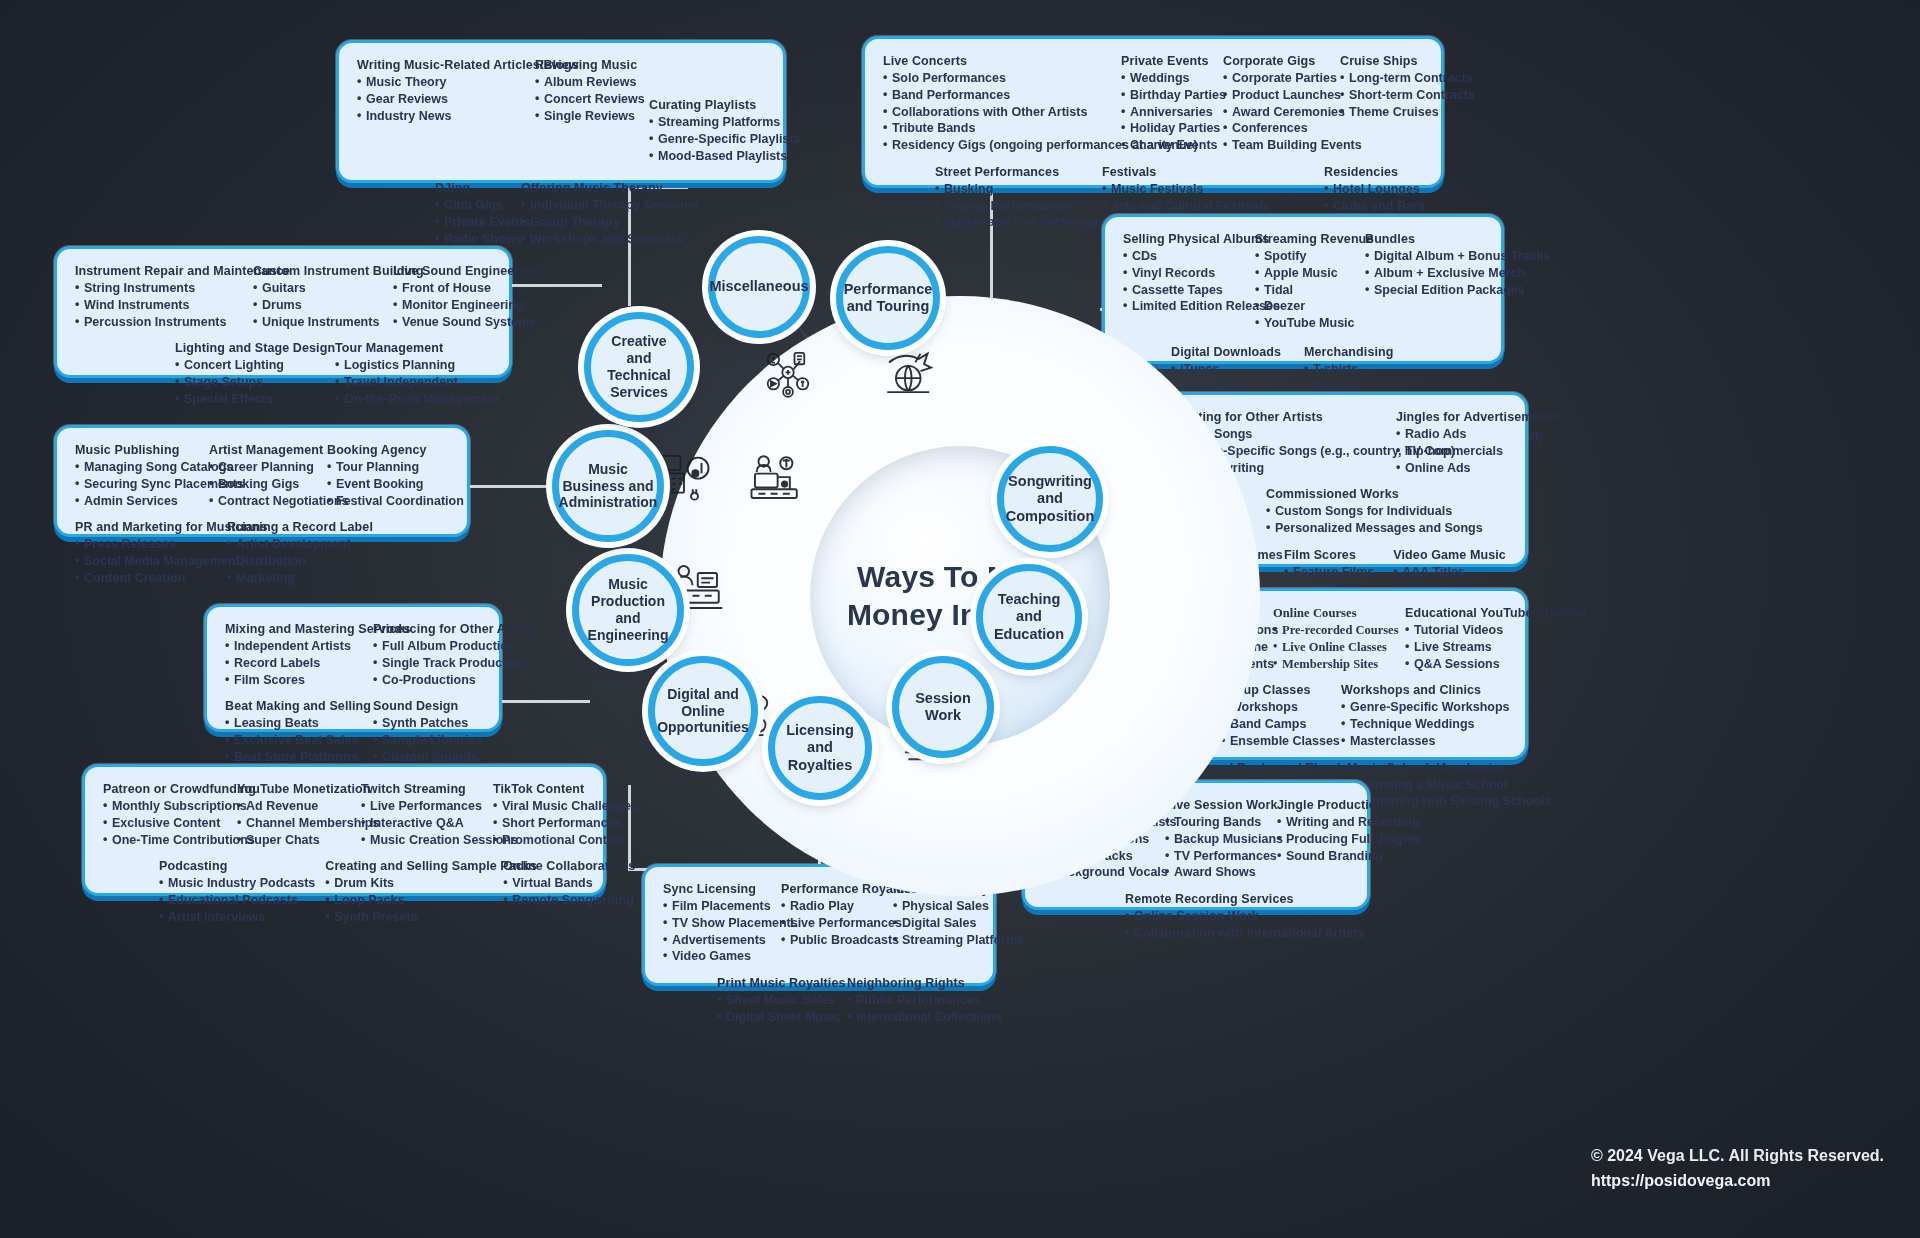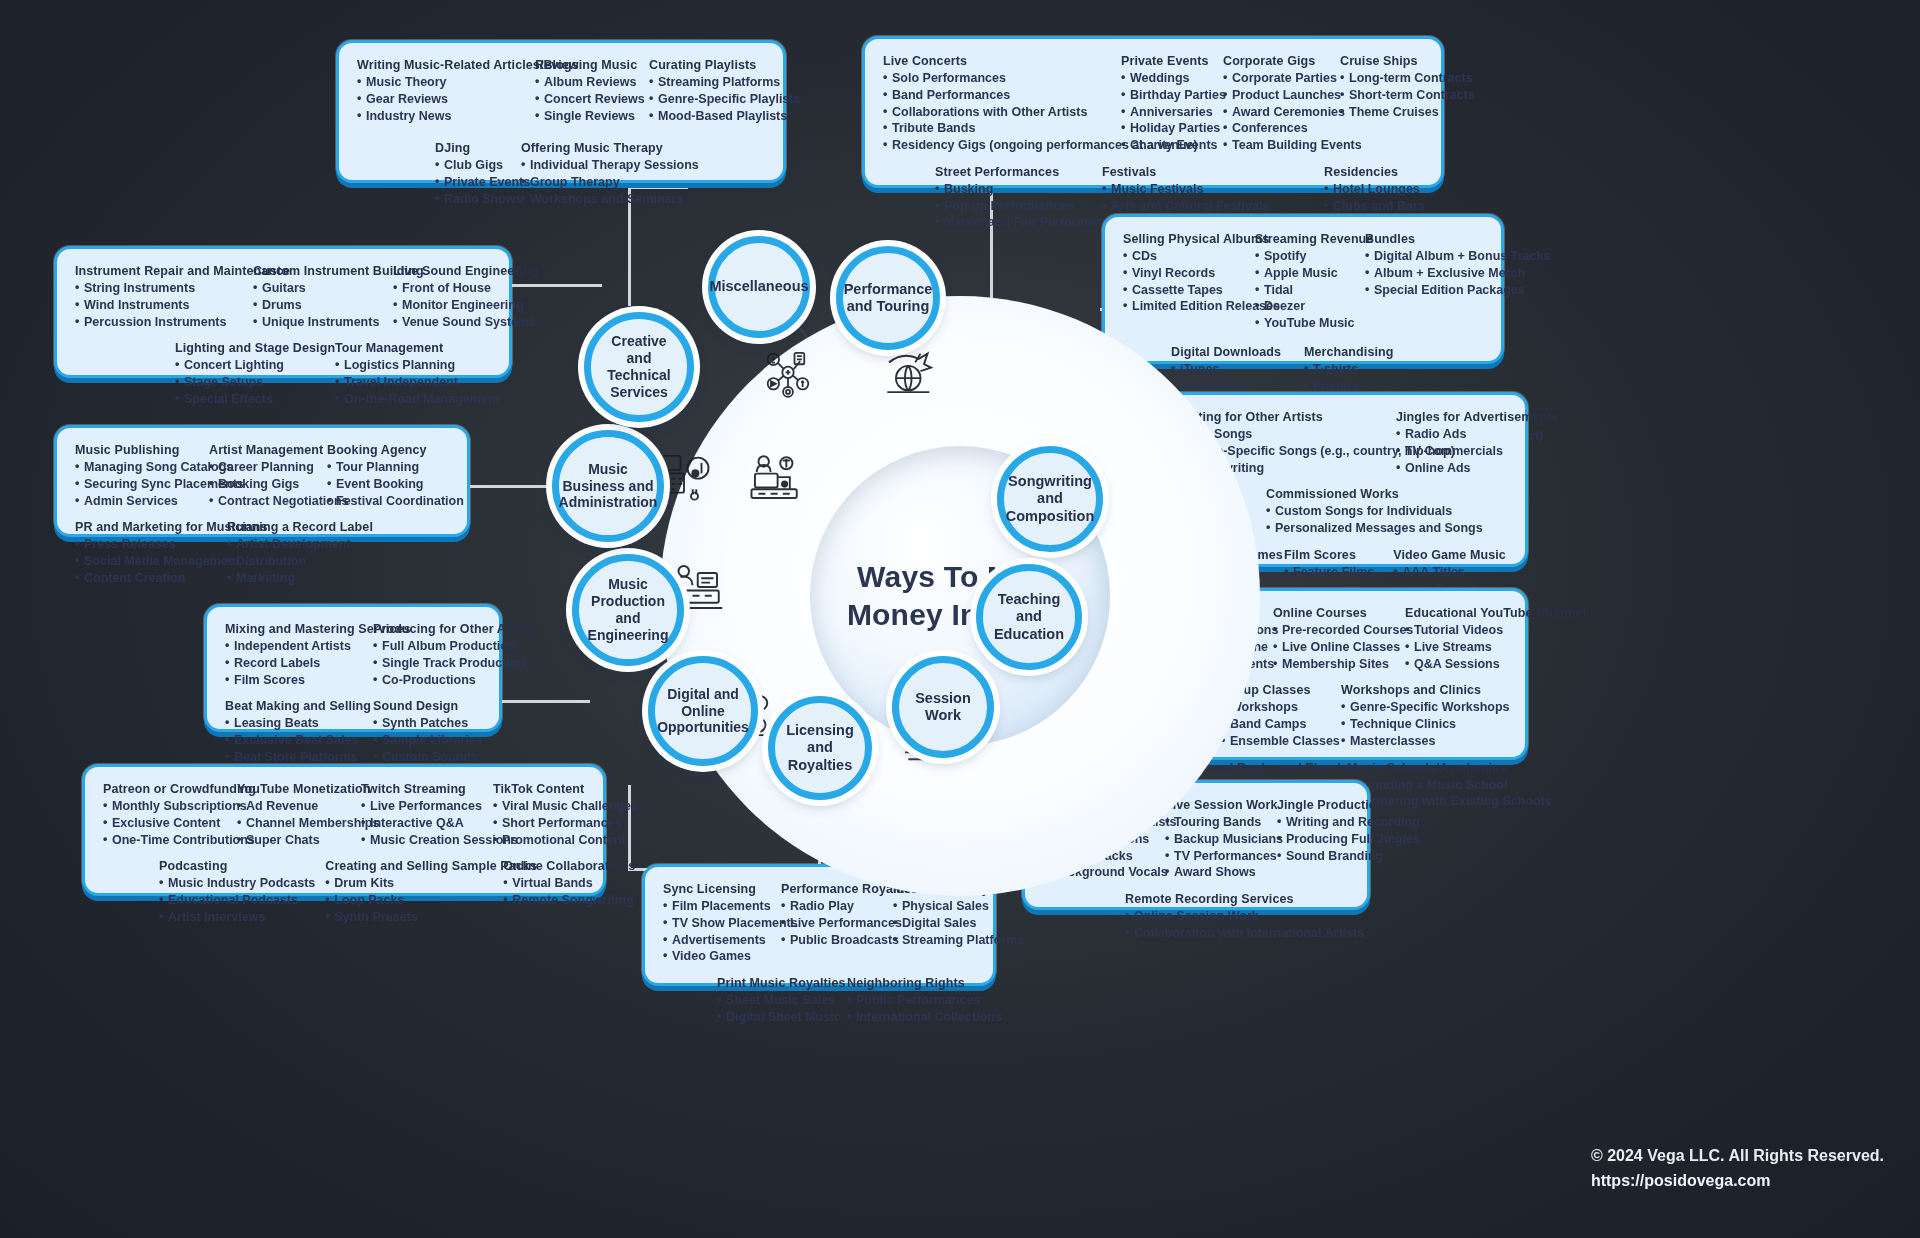--- a/index.html
+++ b/index.html
@@ -127,21 +127,21 @@
         </ul>
       </div>
       <div class="pcol" style="width:114px;">
         <div class="ghead">Reviewing Music</div>
         <ul class="gul">
           <li>Album Reviews</li>
           <li>Concert Reviews</li>
           <li>Single Reviews</li>
         </ul>
       </div>
-      <div class="pcol" style="width:130px;">
+      <div class="pcol" style="width:130px;margin-top:40px;">
         <div class="ghead">Curating Playlists</div>
         <ul class="gul">
           <li>Streaming Platforms</li>
           <li>Genre-Specific Playlists</li>
           <li>Mood-Based Playlists</li>
         </ul>
       </div>
     </div>
     <div class="rowgap"></div>
     <div class="prow">
@@ -354,21 +354,21 @@
   <div class="panel" style="left:1122px;top:588px;width:406px;height:172px;">
     <div class="prow">
       <div class="pcol" style="width:130px;">
         <div class="ghead">Private Lessons</div>
         <ul class="gul">
           <li>One-on-One Lessons</li>
           <li>In-Person or Online</li>
           <li>Multiple Instruments</li>
         </ul>
       </div>
-      <div class="pcol" style="width:132px;">
+      <div class="pcol" style="width:132px;font-family:Liberation Serif, serif;">
         <div class="ghead">Online Courses</div>
         <ul class="gul">
           <li>Pre-recorded Courses</li>
           <li>Live Online Classes</li>
           <li>Membership Sites</li>
         </ul>
       </div>
       <div class="pcol" style="width:138px;">
         <div class="ghead">Educational YouTube Channel</div>
         <ul class="gul">
@@ -385,21 +385,21 @@
         <ul class="gul">
           <li>Workshops</li>
           <li>Band Camps</li>
           <li>Ensemble Classes</li>
         </ul>
       </div>
       <div class="pcol" style="width:170px;">
         <div class="ghead">Workshops and Clinics</div>
         <ul class="gul">
           <li>Genre-Specific Workshops</li>
-          <li>Technique Clinics</li>
+          <li>Technique Weddings</li>
           <li>Masterclasses</li>
         </ul>
       </div>
     </div>
     <div class="rowgap" style="height:10px;"></div>
     <div class="prow">
       <div class="pcol" style="width:190px;margin-left:14px;">
         <div class="ghead">Instructional Books and Ebooks</div>
         <ul class="gul">
           <li>Method Books</li>

